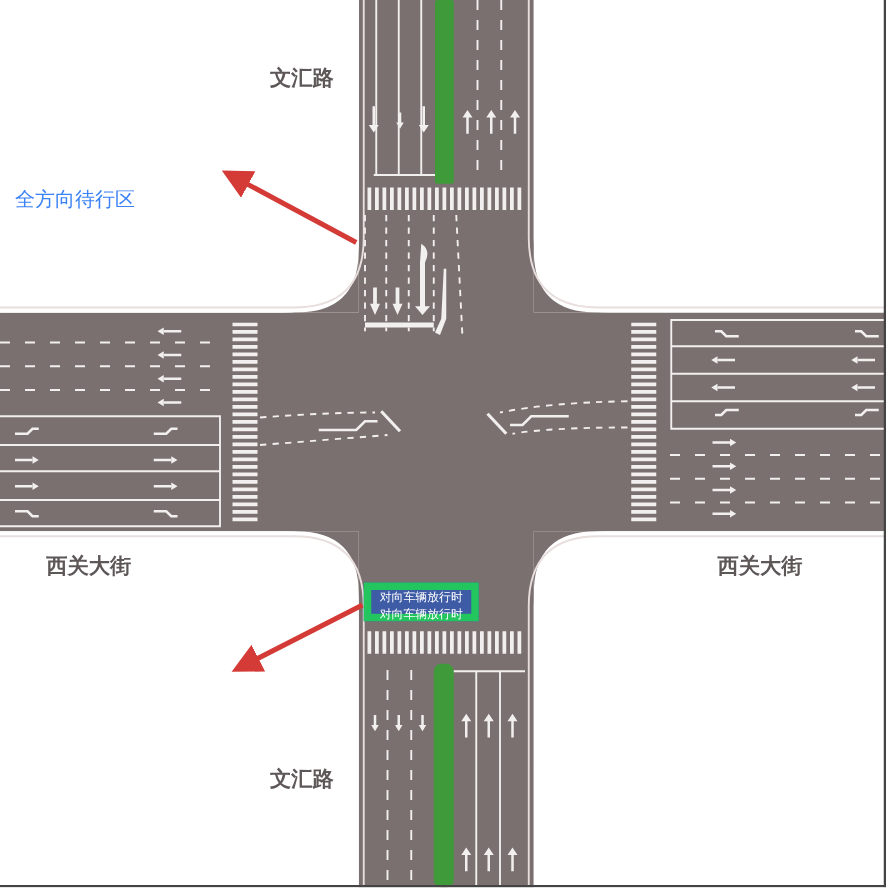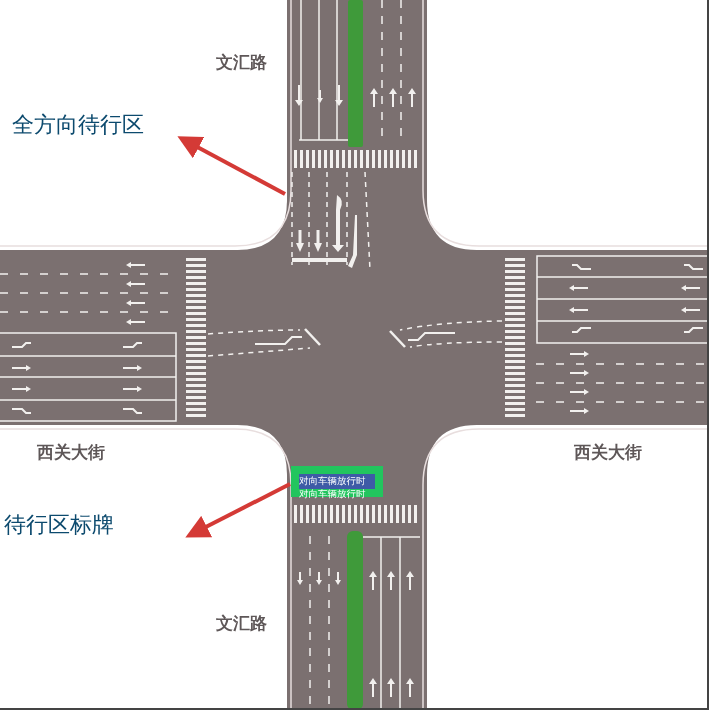--- a/index.html
+++ b/index.html
@@ -1,21 +1,21 @@
 <!DOCTYPE html>
 <html><head>
 <meta charset="utf-8">
 <style>
   html, body { margin: 0; padding: 0; background: #ffffff; }
   #stage { position: relative; width: 709px; height: 710px; overflow: hidden; background: #ffffff; }
   svg { position: absolute; left: 0; top: 0; }
   .lbl { position: absolute; font-family: Liberation Mono, monospace; font-weight: bold; white-space: nowrap; text-align: center; }
   .road-name { color: #5e5758; font-size: 17px; }
-  .callout { color: #0c4a6e; font-size: 22px; font-weight: normal; }
-  .sign { position: absolute; left: 291px; top: 466px; width: 92px; height: 31px; background: #3e5ba6; border: 8px solid #22c55e; box-sizing: border-box; color: #ffffff; font-family: "DejaVu Sans", sans-serif; font-size: 9.5px; line-height: 12.5px; text-align: left; padding-top: 1px; }
+  .callout { color: #3b82f6; font-size: 16px; font-weight: normal; margin-top: 40px; }
+  .sign { position: absolute; left: 291px; top: 466px; width: 92px; height: 31px; background: #3e5ba6; border: 6px solid #22c55e; box-sizing: border-box; color: #ffffff; font-family: "DejaVu Sans", sans-serif; font-size: 9.5px; line-height: 12.5px; text-align: center; padding-top: 1px; }
   .frame { position: absolute; left: 0; top: 0; width: 709px; height: 710px; box-sizing: border-box; border-right: 2px solid #444; border-bottom: 2px solid #444; pointer-events: none; }
 </style>
 </head>
 <body>
 
 <div id="stage">
   <svg width="709" height="710" viewBox="0 0 709 710">
     <defs>
       <marker id="redhead" markerWidth="6" markerHeight="6" refX="3" refY="3" orient="auto">
         <path d="M0,0 L6,3 L0,6 z" fill="#d43a36"></path>
@@ -220,21 +220,20 @@
       <line x1="290" y1="484" x2="196" y2="532" marker-end="url(#redhead)"></line>
     </g>
   </svg>
 
   <div class="lbl road-name" style="left:216px; top:51px;">文汇路</div>
   <div class="lbl road-name" style="left:216px; top:612px;">文汇路</div>
   <div class="lbl road-name" style="left:37px; top:441px;">西关大街</div>
   <div class="lbl road-name" style="left:574px; top:441px;">西关大街</div>
 
   <div class="lbl callout" style="left:12px; top:110px;">全方向待行区</div>
-  <div class="lbl callout" style="left:4px; top:510px;">待行区标牌</div>
 
   <div class="sign">
     <div>对向车辆放行时</div>
     <div>对向车辆放行时</div>
   </div>
 
   <div class="frame"></div>
 </div>
 
 </body></html>

